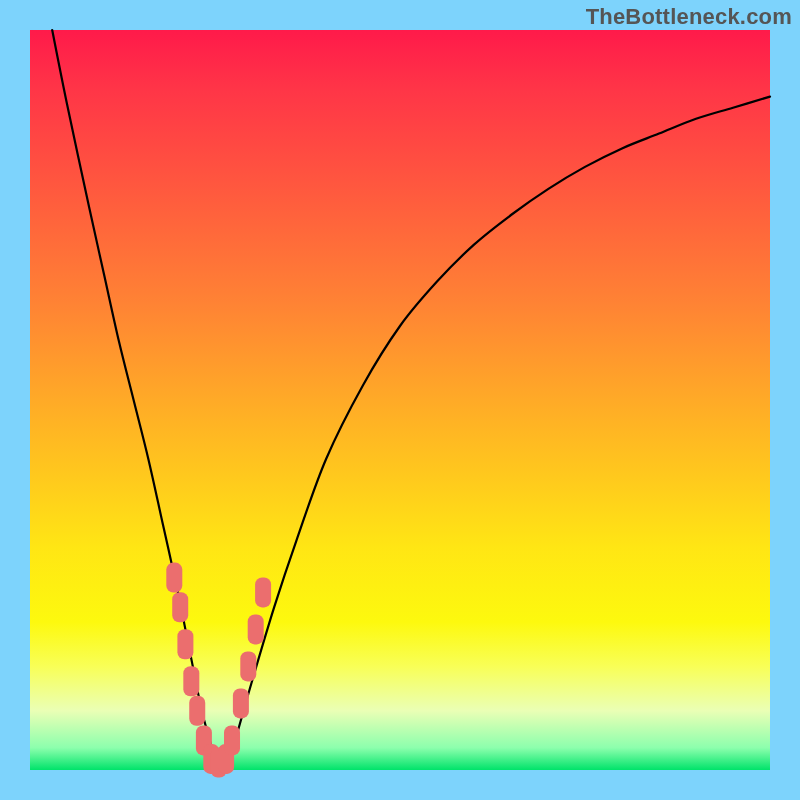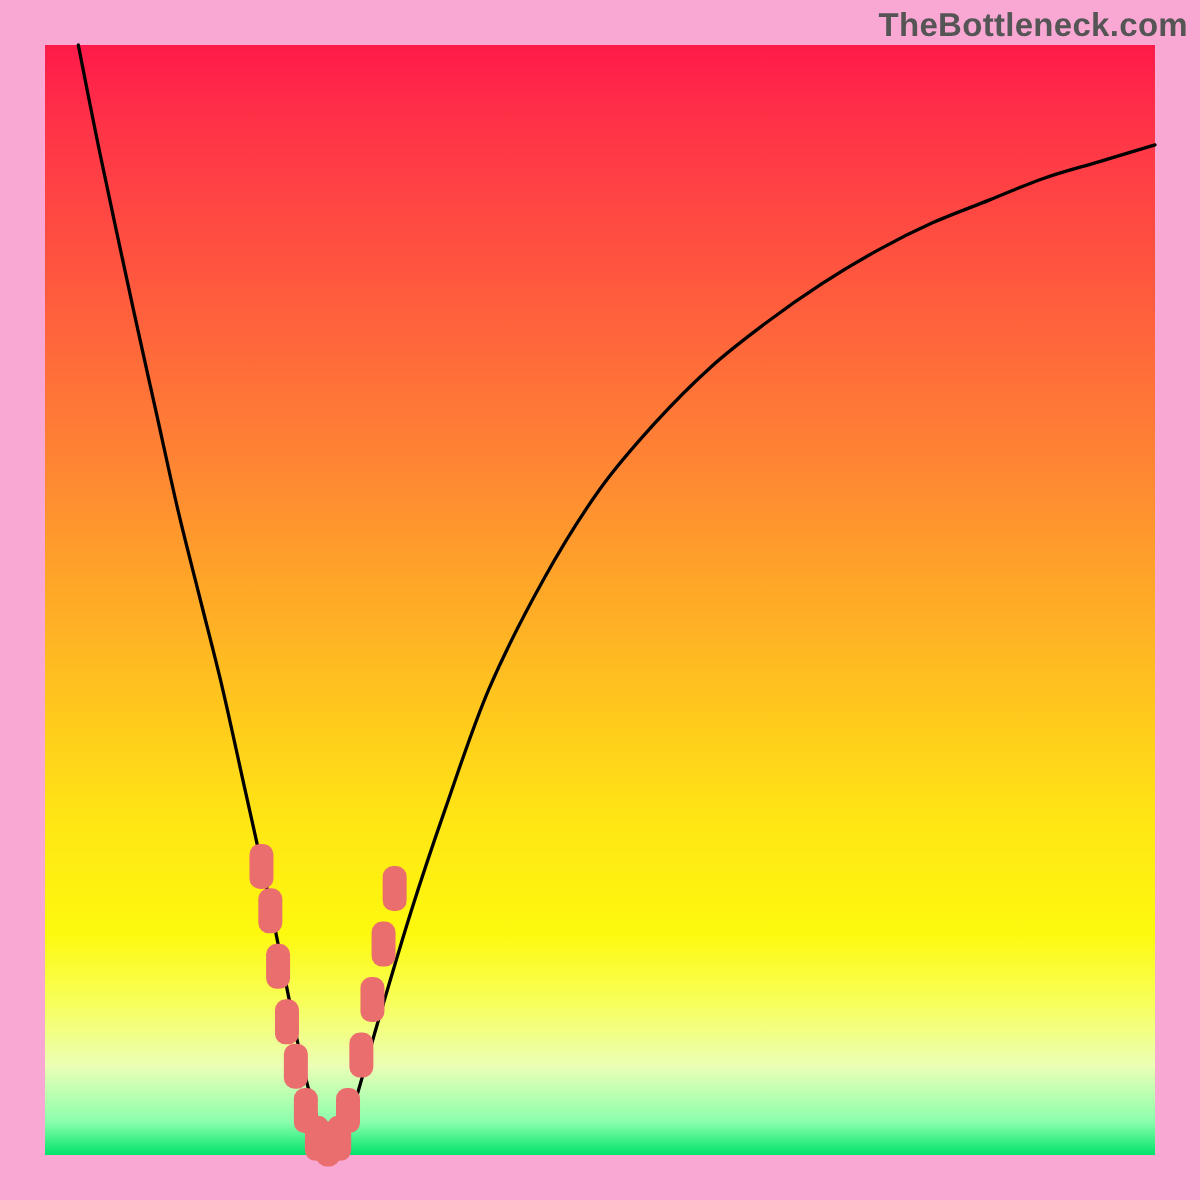--- a/index.html
+++ b/index.html
@@ -9,21 +9,21 @@
     height: 800px;
     background: #000;
     overflow: hidden;
   }
   .frame {
     position: absolute;
     left: 0;
     top: 0;
     width: 800px;
     height: 800px;
-    background: #f9a8d4;
+    background: #7dd3fc;
   }
   .plot {
     position: absolute;
     left: 30px;
     top: 30px;
     width: 740px;
     height: 740px;
     background: linear-gradient(to bottom,
       #ff1a4a 0%,
       #ff3547 8%,

